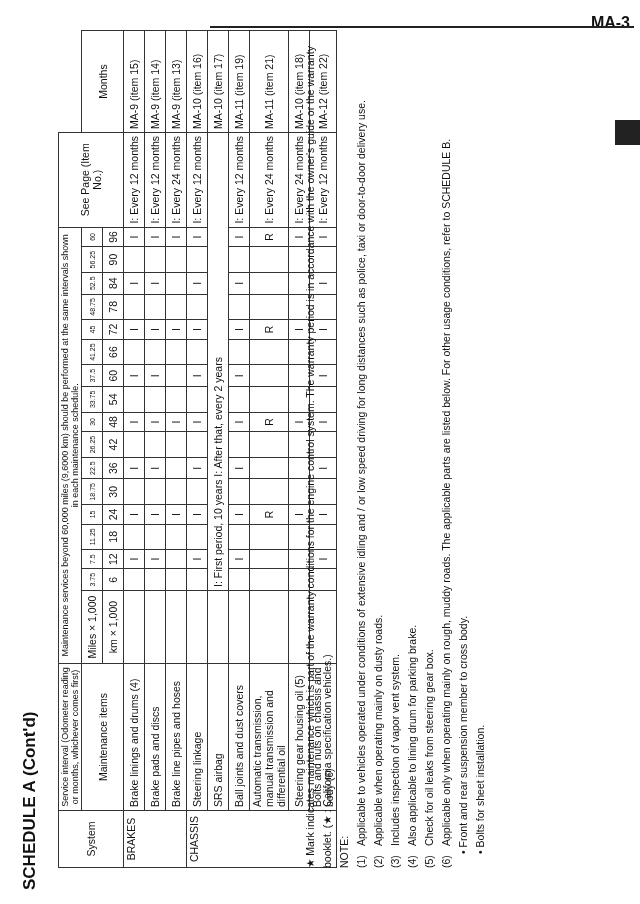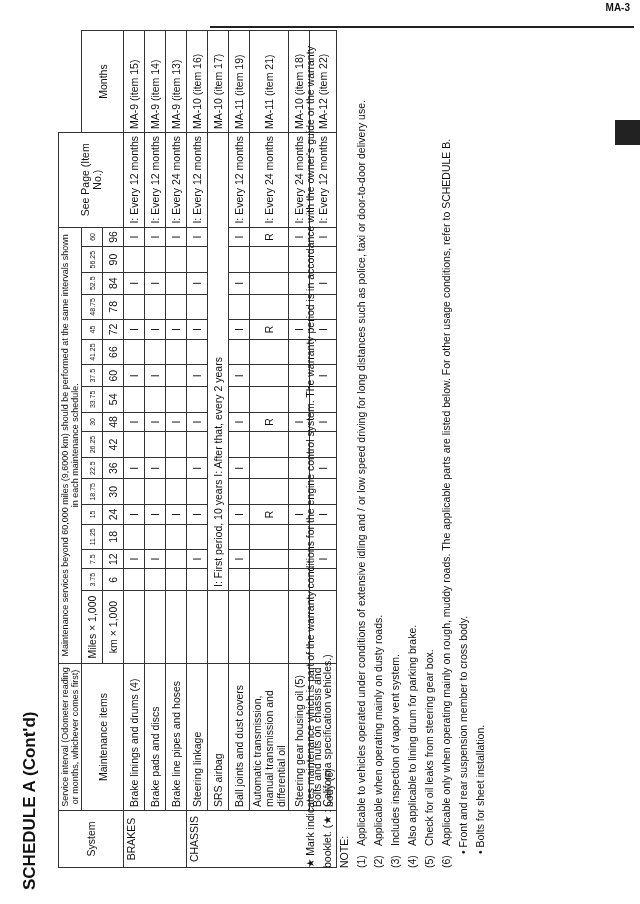--- a/index.html
+++ b/index.html
@@ -1,20 +1,20 @@
 <!DOCTYPE html>
 <html><head>
 <meta charset="utf-8">
 <style>
   html, body { margin:0; padding:0; background:#fff; }
   body { width:640px; height:904px; position:relative; overflow:hidden; font-family:"Liberation Sans", sans-serif; color:#111; }
   .header-bar { position:absolute; left:0; top:0; width:640px; height:30px; }
   .header-title { position:absolute; right:42px; top:6px; font-size:14px; font-weight:bold; letter-spacing:0.2px; }
   .header-title .sub { font-weight:normal; }
-  .header-page { position:absolute; right:10px; top:2px; font-size:10px; font-weight:bold; }
+  .header-page { position:absolute; right:10px; top:14px; font-size:16px; font-weight:bold; }
   .header-rule { position:absolute; left:210px; right:6px; top:26px; height:2px; background:#222; }
   .side-tab { position:absolute; left:615px; top:120px; width:25px; height:25px; background:#222; }
 
   
   .rot { position:absolute; left:20px; top:890px; width:860px; height:600px; transform-origin:0 0; transform:rotate(-90deg); }
   .sched-title { position:absolute; left:0; top:0; font-size:17px; font-weight:bold; }
   table.sched { position:absolute; left:22px; top:38px; border-collapse:collapse; font-size:10.5px; }
   table.sched td, table.sched th { border:1px solid #333; padding:1px 3px; height:18px; font-weight:normal; text-align:center; white-space:nowrap; }
   table.sched .left { text-align:left; }
   .tiny { font-size:7px; }

